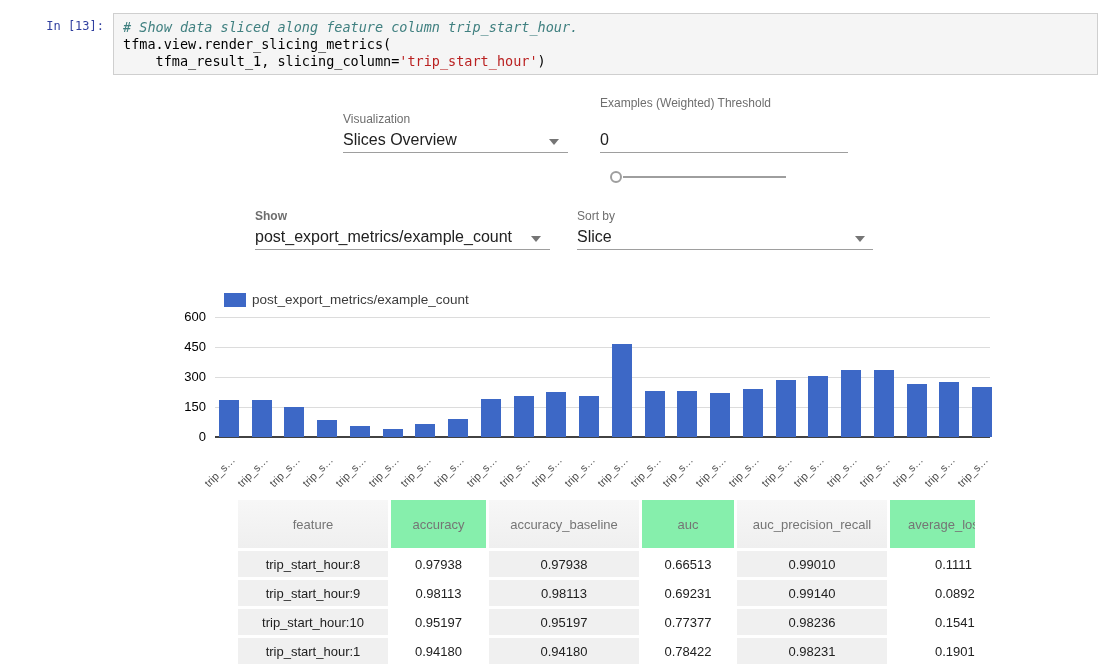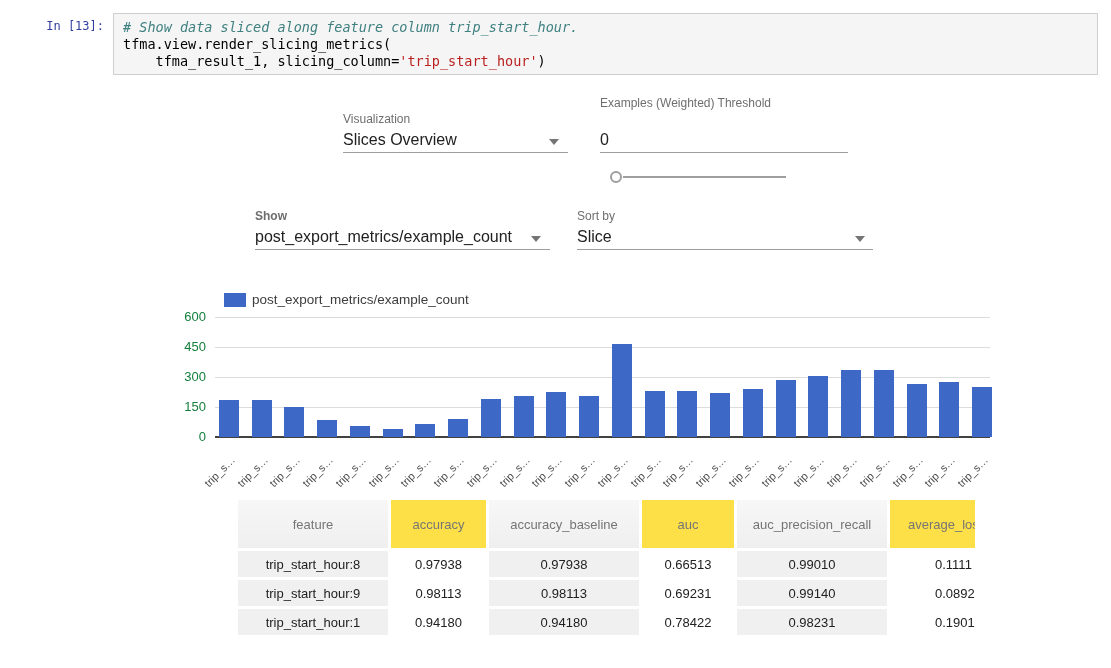--- a/index.html
+++ b/index.html
@@ -36,30 +36,30 @@
   .slider-handle {
     position:absolute; width:12px; height:12px; border-radius:50%;
     background:#fff; border:2px solid #9e9e9e;
   }
   
   #chart { position:absolute; left:0; top:0; width:1111px; height:500px; pointer-events:none; }
   .legend-swatch { position:absolute; left:224px; top:293px; width:22px; height:14px; }
   .legend-label { position:absolute; left:252px; top:292px; font-size:13.5px; color:#3c3c3c; }
   .gridline { position:absolute; height:1px; background:#dcdcdc; }
   .axisline { position:absolute; height:2px; background:#424242; }
-  .y-tick { position:absolute; width:40px; text-align:right; font-size:13px; color:#15803d; }
+  .y-tick { position:absolute; width:40px; text-align:right; font-size:13px; color:#000000; }
   .bar { position:absolute; }
   .x-tick {
     position:absolute; width:56px; text-align:right; font-size:11px; color:#4d4d4d;
     transform:rotate(-45deg); transform-origin:100% 50%; white-space:nowrap;
   }
   
   #table-wrap { position:absolute; left:235px; top:497px; width:740px; height:171px; overflow:hidden; }
   #metrics-table { border-collapse:separate; border-spacing:3px; table-layout:fixed; width:808px; font-size:13px; }
-  #metrics-table th { height:48px; font-weight:normal; color:#757575; text-align:center; background:#fde047; }
+  #metrics-table th { height:48px; font-weight:normal; color:#757575; text-align:center; background:#86efac; }
   #metrics-table td { height:26px; color:#212121; text-align:center; background:#fff; }
   #metrics-table th.shade { background:linear-gradient(#f7f7f7,#efefef); }
   #metrics-table td.shade { background:#f0f0f0; }
   #metrics-table th.last { text-align:left; padding-left:18px; }
   #metrics-table td.last { text-align:left; padding-left:45px; }
 </style>
 </head>
 <body>
 
 <div id="screen">
@@ -180,20 +180,28 @@
           </tr>
           <tr>
             <td class="shade ">trip_start_hour:9</td>
             <td class="">0.98113</td>
             <td class="shade ">0.98113</td>
             <td class="">0.69231</td>
             <td class="shade ">0.99140</td>
             <td class="last">0.0892</td>
           </tr>
           <tr>
+            <td class="shade ">trip_start_hour:10</td>
+            <td class="">0.95197</td>
+            <td class="shade ">0.95197</td>
+            <td class="">0.77377</td>
+            <td class="shade ">0.98236</td>
+            <td class="last">0.1541</td>
+          </tr>
+          <tr>
             <td class="shade ">trip_start_hour:1</td>
             <td class="">0.94180</td>
             <td class="shade ">0.94180</td>
             <td class="">0.78422</td>
             <td class="shade ">0.98231</td>
             <td class="last">0.1901</td>
           </tr>
         </tbody>
     </table>
   </div>

